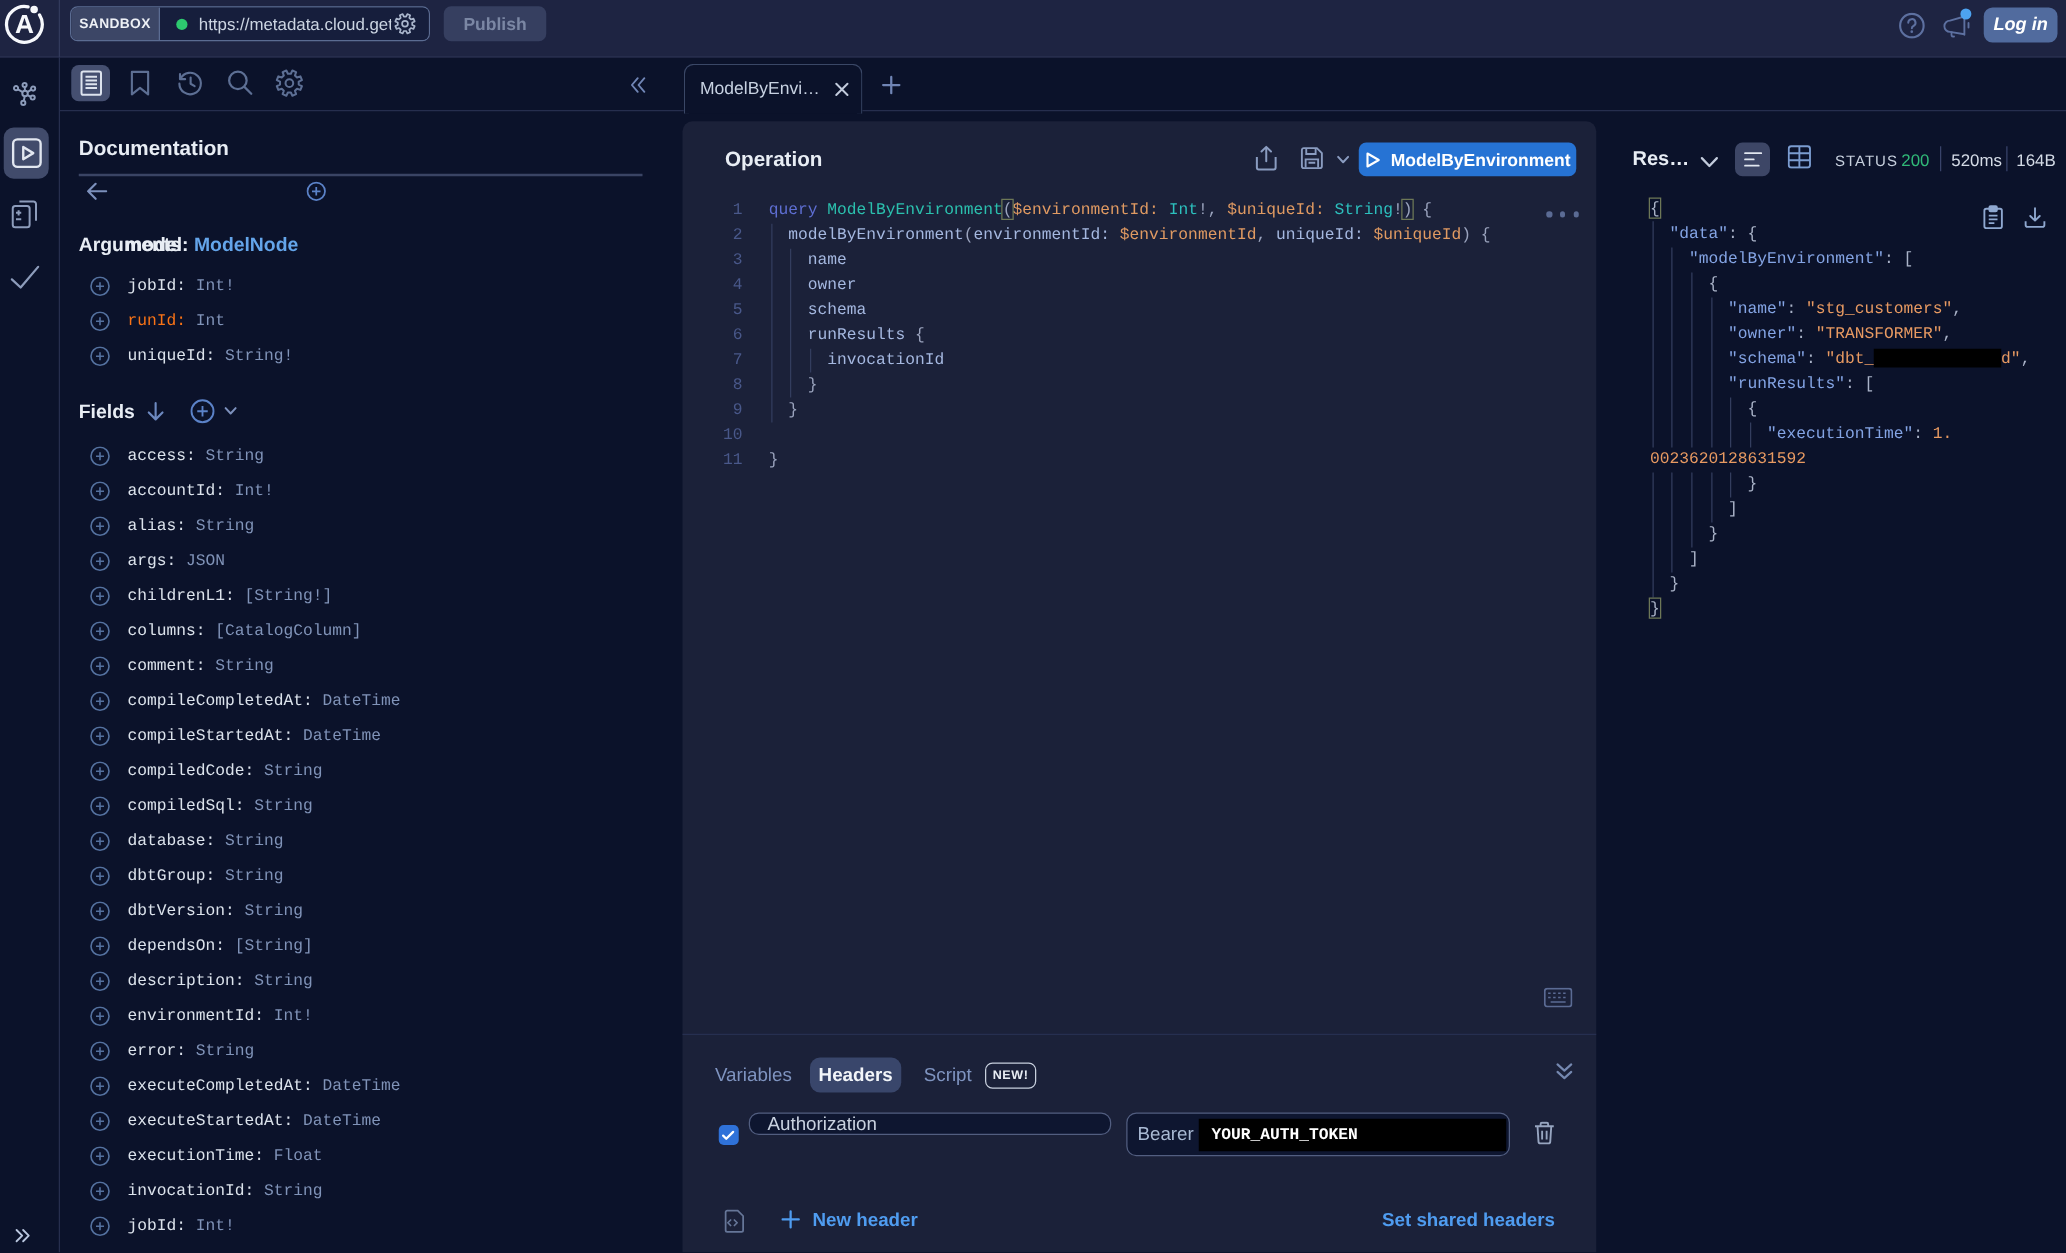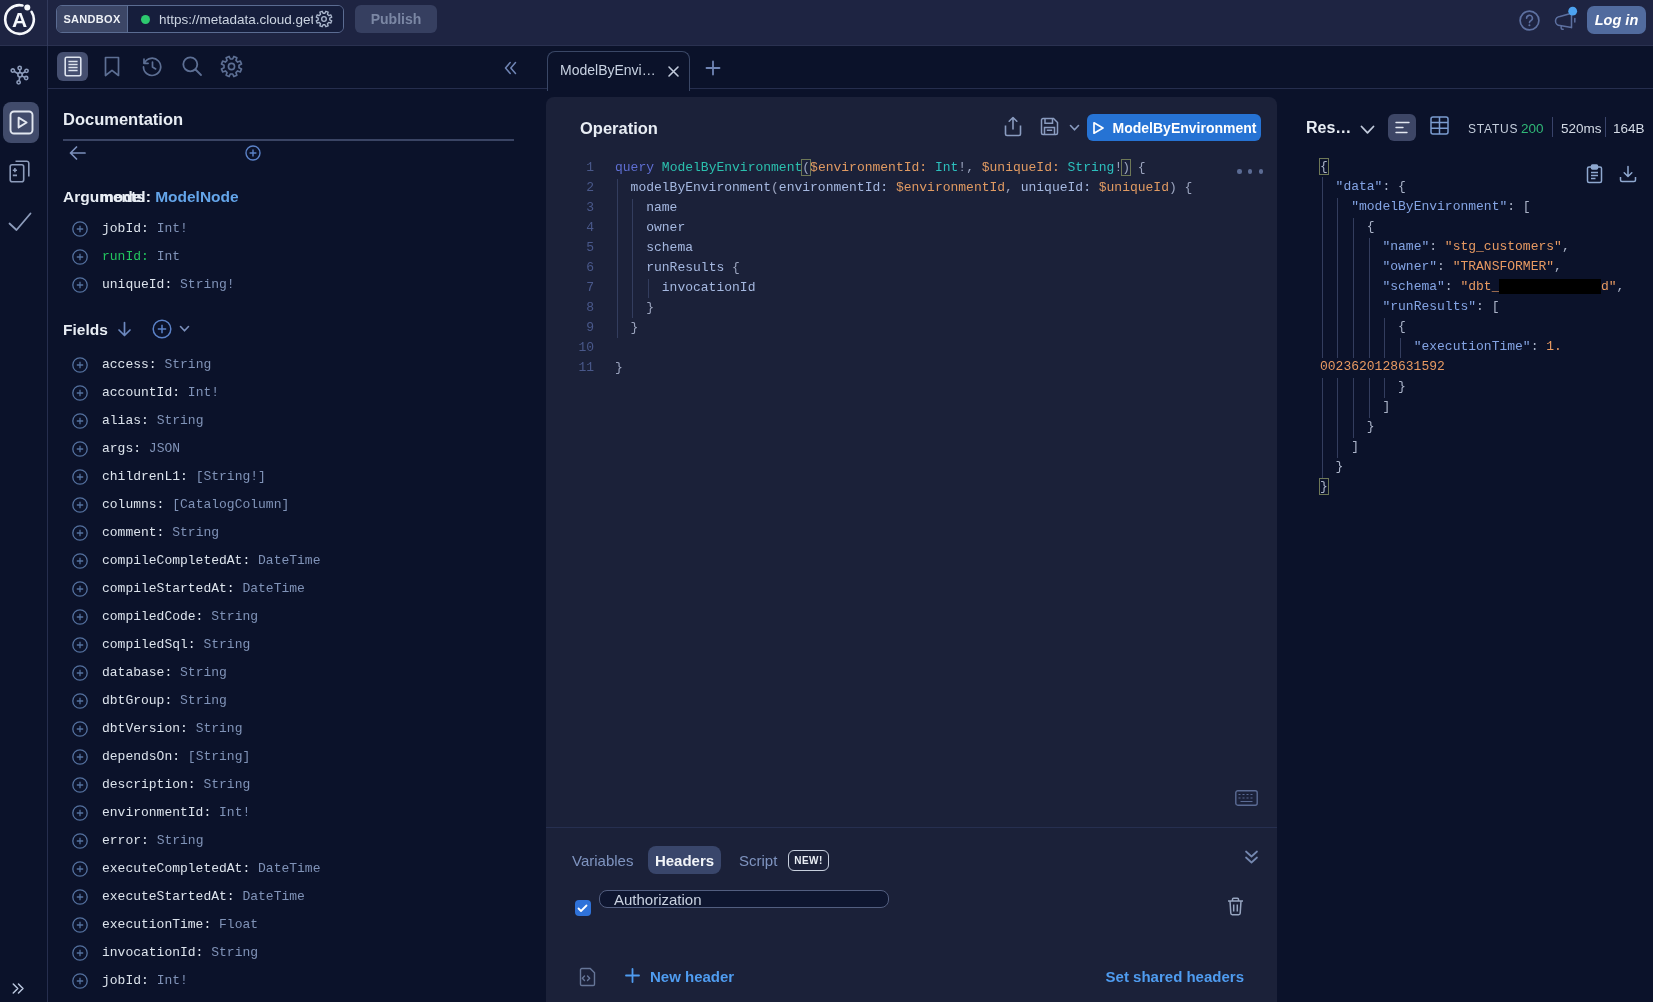--- a/index.html
+++ b/index.html
@@ -151,21 +151,21 @@
   <div id="args-rows">
   <svg class="ab" style="left:23.5px;top:132px;" width="16" height="16" viewBox="0 0 16 16" fill="none" stroke="#54719f" stroke-width="1.3">
         <circle cx="8" cy="8" r="7.2"></circle>
         <path d="M8 4.8 V11.2 M4.8 8 H11.2"></path>
       </svg>
   <div class="ab mono" style="left:54px;top:132px;font-size:13px;line-height:16px;"><span style="color:#dce3ec;">jobId:</span> <span style="color:#8093b8;">Int!</span></div>
   <svg class="ab" style="left:23.5px;top:160px;" width="16" height="16" viewBox="0 0 16 16" fill="none" stroke="#54719f" stroke-width="1.3">
         <circle cx="8" cy="8" r="7.2"></circle>
         <path d="M8 4.8 V11.2 M4.8 8 H11.2"></path>
       </svg>
-  <div class="ab mono" style="left:54px;top:160px;font-size:13px;line-height:16px;"><span style="color:#22c55e;">runId:</span> <span style="color:#8093b8;">Int</span></div>
+  <div class="ab mono" style="left:54px;top:160px;font-size:13px;line-height:16px;"><span style="color:#f97316;">runId:</span> <span style="color:#8093b8;">Int</span></div>
   <svg class="ab" style="left:23.5px;top:188px;" width="16" height="16" viewBox="0 0 16 16" fill="none" stroke="#54719f" stroke-width="1.3">
         <circle cx="8" cy="8" r="7.2"></circle>
         <path d="M8 4.8 V11.2 M4.8 8 H11.2"></path>
       </svg>
   <div class="ab mono" style="left:54px;top:188px;font-size:13px;line-height:16px;"><span style="color:#dce3ec;">uniqueId:</span> <span style="color:#8093b8;">String!</span></div>
 </div>
 
   <div class="ab" style="left:15px;top:232px;color:#e8edf4;font-size:15.5px;font-weight:bold;">Fields</div>
   <svg class="ab" style="left:69px;top:232px;" width="15" height="16" viewBox="0 0 15 16" fill="none" stroke="#6d89c0" stroke-width="1.7">
     <path d="M7.5 1.5 V14 M2 9 l5.5 5.5 L13 9" stroke-linecap="round" stroke-linejoin="round"></path>
@@ -366,20 +366,24 @@
   <div class="ab" style="left:242px;top:753px;width:41px;height:21px;border:1.5px solid #c8d0de;border-radius:6px;display:flex;align-items:center;justify-content:center;color:#e8edf4;font-size:10px;font-weight:bold;letter-spacing:0.5px;">NEW!</div>
   <svg class="ab" style="left:698px;top:753px;" width="15" height="15" viewBox="0 0 15 15" fill="none" stroke="#7588b0" stroke-width="1.7">
     <path d="M2 1.5 l5.5 5 5.5-5 M2 7.5 l5.5 5 5.5-5" stroke-linecap="round" stroke-linejoin="round"></path>
   </svg>
 
   <div class="ab" style="left:28.5px;top:803px;width:16px;height:16px;background:#2f72d9;border-radius:4px;"></div>
   <svg class="ab" style="left:31px;top:807px;" width="11" height="9" viewBox="0 0 11 9" fill="none" stroke="#fff" stroke-width="1.8">
     <path d="M1.5 4.5 L4 7 L9.5 1.5" stroke-linecap="round" stroke-linejoin="round"></path>
   </svg>
   <div class="ab" style="left:53px;top:793px;width:290px;height:18px;background:#0e1630;border:1.5px solid #525e80;border-radius:8px;display:flex;align-items:center;padding-left:14px;color:#c9d2e0;font-size:15px;">Authorization</div>
+  <div class="ab" style="left:355px;top:793px;width:307px;height:35px;background:#0e1630;border:1.5px solid #525e80;border-radius:8px;display:flex;align-items:center;padding-left:8px;">
+    <span style="color:#a9bad4;font-size:15px;">Bearer&nbsp;</span>
+    <span class="mono" style="background:#000;color:#fff;font-size:13px;font-weight:bold;padding:5px 10px 6px 10px;">YOUR_AUTH_TOKEN&nbsp;&nbsp;&nbsp;&nbsp;&nbsp;&nbsp;&nbsp;&nbsp;&nbsp;&nbsp;&nbsp;&nbsp;&nbsp;&nbsp;</span>
+  </div>
 
   <svg class="ab" style="left:681px;top:800px;" width="17" height="19" viewBox="0 0 17 19" fill="none" stroke="#97a5c0" stroke-width="1.5">
     <path d="M1 4 h15 M5.5 4 V2.2 a1 1 0 0 1 1-1 h4 a1 1 0 0 1 1 1 V4 M3 4 l0.8 12.3 a1.5 1.5 0 0 0 1.5 1.4 h6.4 a1.5 1.5 0 0 0 1.5-1.4 L14 4"></path>
     <path d="M6.7 7.5 v7 M10.3 7.5 v7"></path>
   </svg>
 
   <svg class="ab" style="left:33px;top:870px;" width="18" height="20" viewBox="0 0 18 20" fill="none" stroke="#667698" stroke-width="1.4">
     <path d="M1.5 7 V2.8 a1.3 1.3 0 0 1 1.3-1.3 h8.4 L15.5 5.8 V17.2 a1.3 1.3 0 0 1-1.3 1.3 H2.8 A1.3 1.3 0 0 1 1.5 17.2 Z"></path>
     <path d="M5.5 9 l-2.2 2.2 2.2 2.2 M8.5 9 l2.2 2.2 -2.2 2.2" stroke-linecap="round" stroke-linejoin="round"></path>
   </svg>

